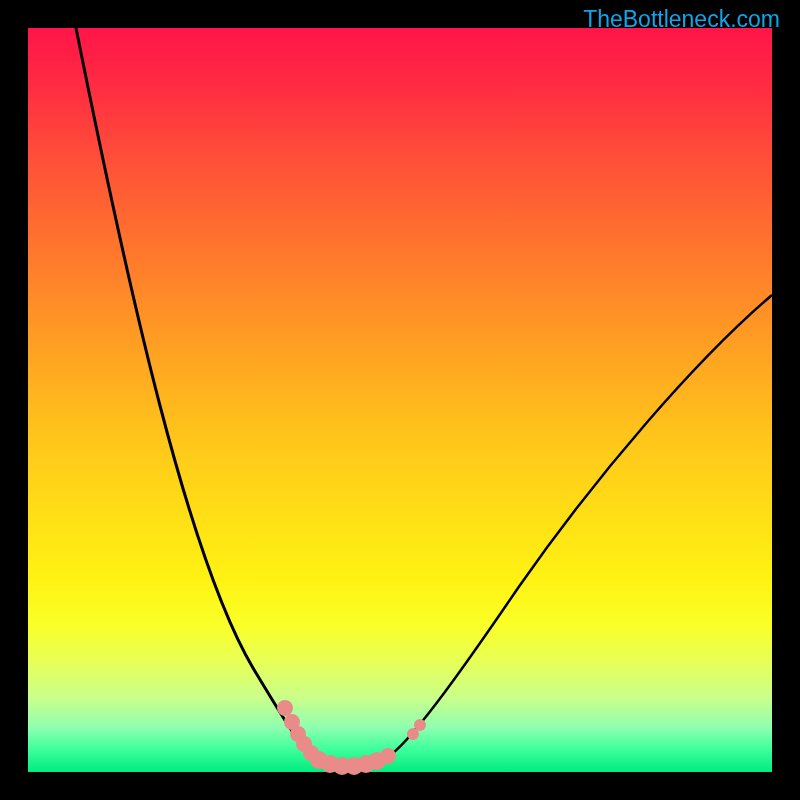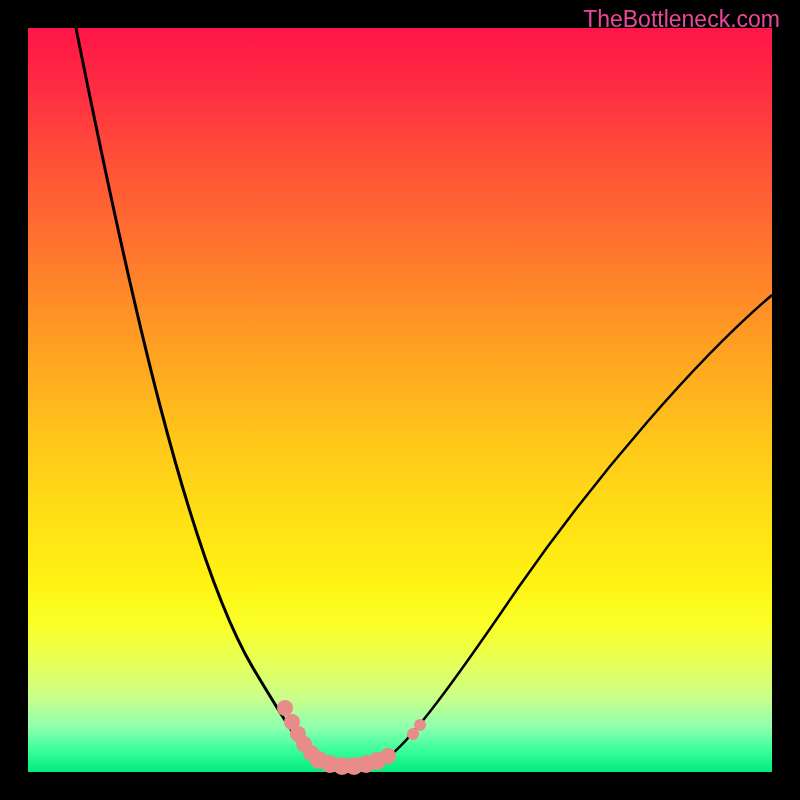--- a/index.html
+++ b/index.html
@@ -8,21 +8,21 @@
     width: 800px;
     height: 800px;
     background: #000;
     position: relative;
     font-family: Arial, sans-serif;
   }
   .watermark {
     position: absolute;
     top: 6px;
     right: 20px;
-    color: #ec4899;
+    color: #0ea5e9;
     font-size: 23px;
     font-weight: 500;
     z-index: 10;
   }
   .plot-area {
     position: absolute;
     left: 28px;
     top: 28px;
     width: 744px;
     height: 744px;

